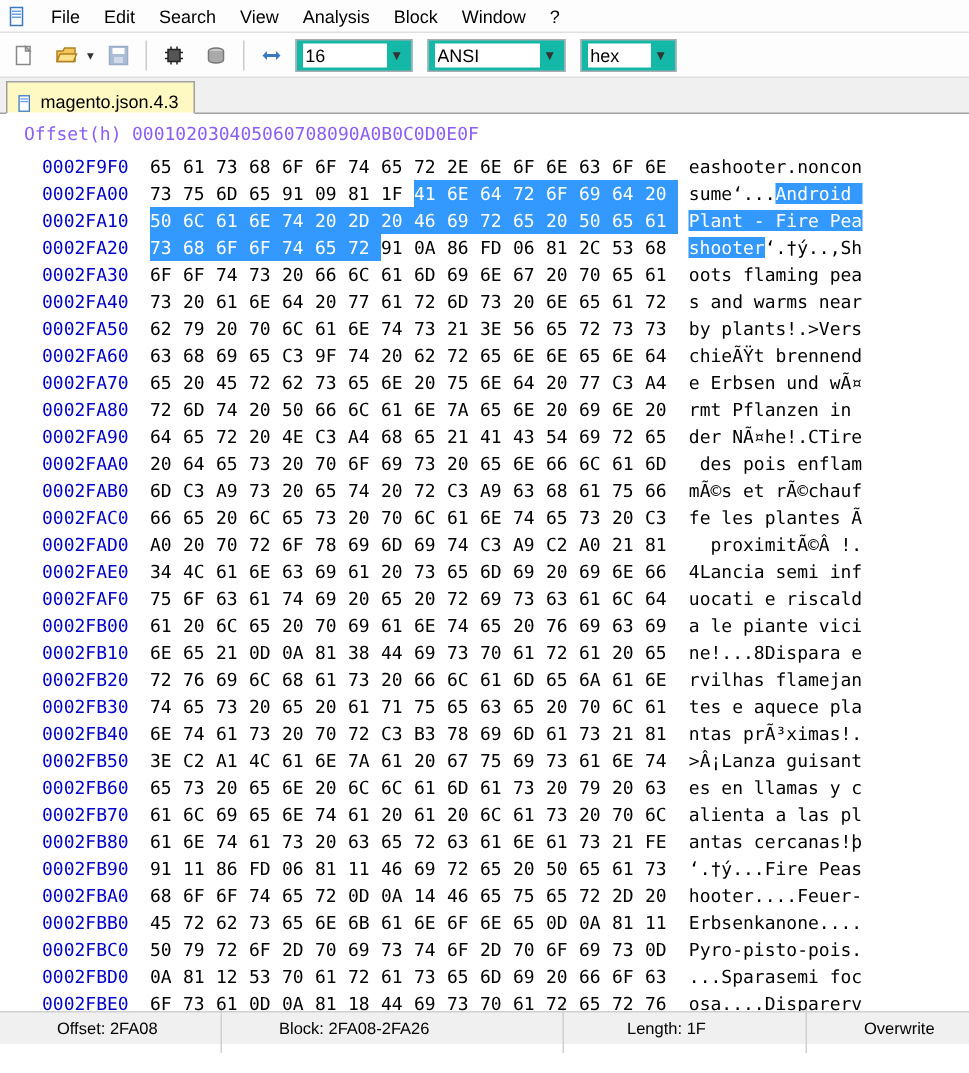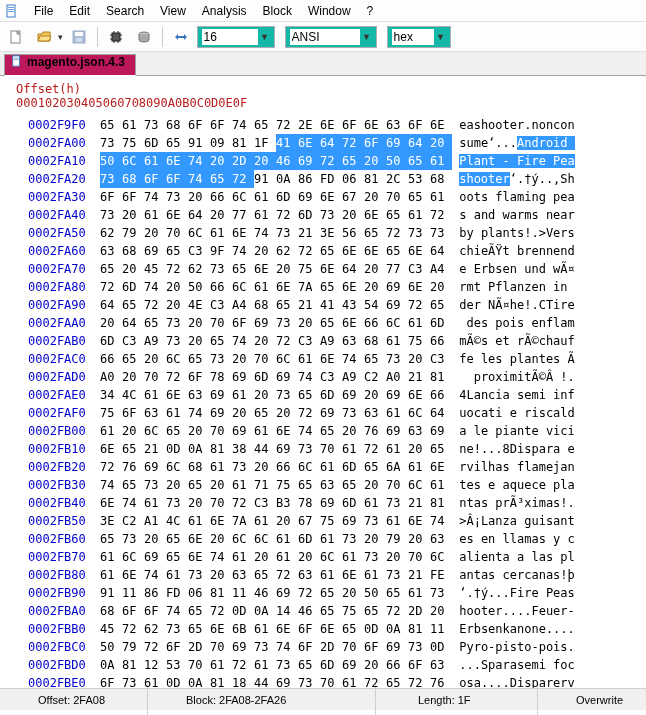--- a/index.html
+++ b/index.html
@@ -79,39 +79,37 @@
     display: flex;
     align-items: flex-end;
     height: 24px;
     padding-left: 4px;
     border-bottom: 1px solid #a0a0a0;
     gap: 2px;
     background: #f0f0f0;
   }
   .tab {
     display: flex;
-    align-items: flex-start;
+    align-items: flex-end;
     gap: 4px;
     height: 22px;
     padding: 0 10px 0 6px;
-    background: #be185d;
+    background: #fef9c3;
     border: 1px solid #a0a0a0;
     border-bottom: 1px solid #fff;
     position: relative;
     top: 1px;
     font-size: 12px;
-    font-weight: bold;
   }
   .hex-header {
     display: flex;
     font-family: Consolas, monospace;
     font-size: 12px;
     padding: 6px 0 6px 16px;
-    color: #b91c1c;
-    flex-direction: column;
+    color: #8b5cf6;
   }
   .hex-header .offset-lbl { width: 72px; }
   .hex-header .byte-lbl { width: 22px; text-align: left; }
   .hex-body {
     height: 572px;
     overflow: auto;
     font-family: Consolas, monospace;
     font-size: 12px;
     line-height: 18px;
     padding-left: 16px;

